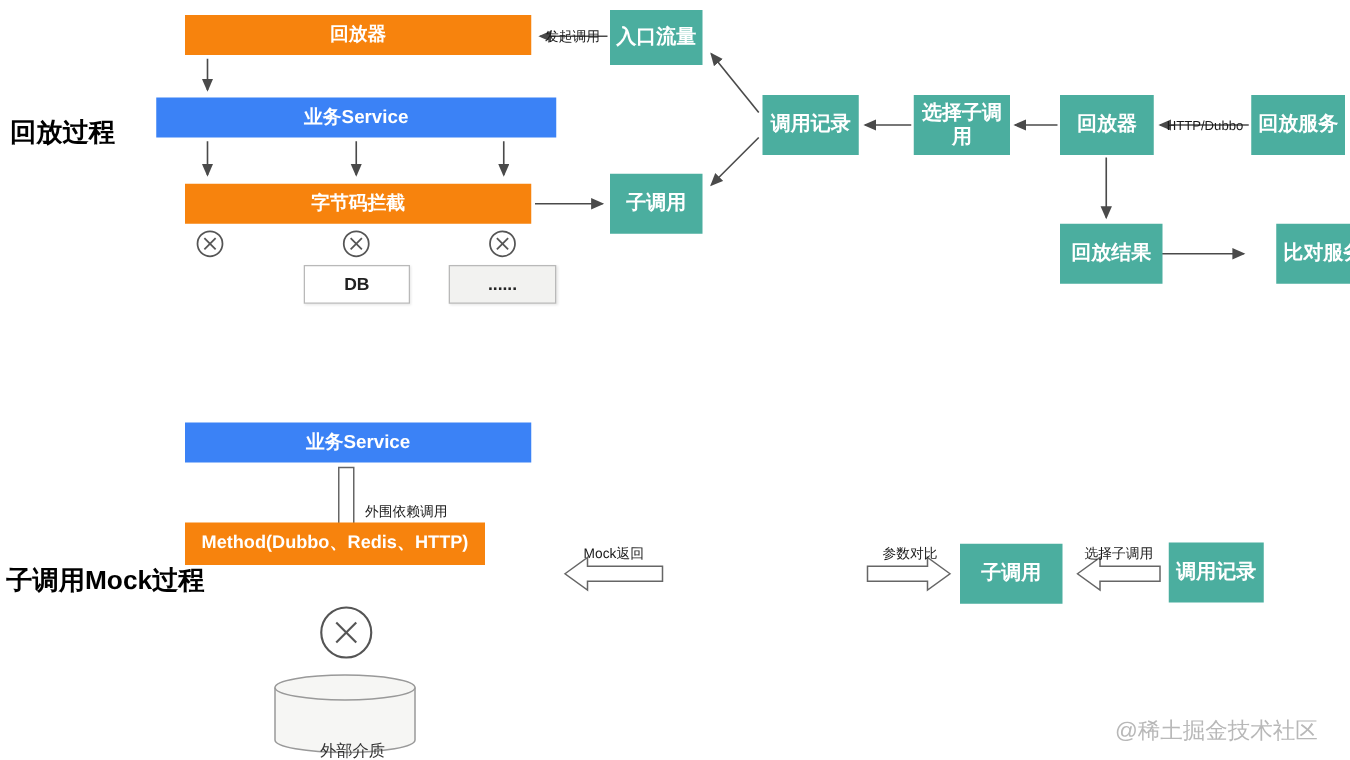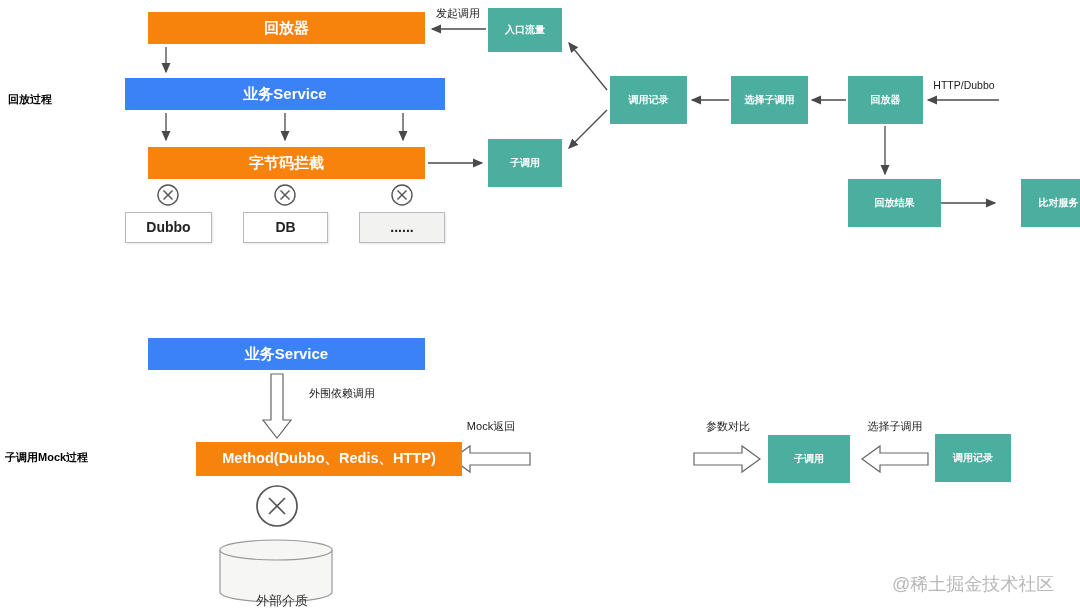--- a/index.html
+++ b/index.html
@@ -6,27 +6,27 @@
   html,body { background:#ffffff; }
   body { font-family:"Liberation Sans","DejaVu Sans",sans-serif; }
   .canvas { position:relative; width:1080px; height:608px; background:#ffffff; overflow:hidden; }
   .overlay { position:absolute; left:0; top:0; width:1080px; height:608px; }
   .node {
     position:absolute; display:flex; align-items:center; justify-content:center;
     text-align:center; color:#ffffff; font-size:15px; line-height:1.2;font-weight:bold;
   }
   .orange { background:#F7830D; }
   .slate  { background:#3b82f6; }
-  .teal   { background:#4BAE9F; font-size:10px; }
+  .teal   { background:#4BAE9F; font-size:16px; }
   .blue   { background:#6F9EEA; font-size:14px; }
   .plain  { background:#ffffff; border:1px solid #b9b9b9; color:#222222; font-size:14px;
             box-shadow:1px 1px 2px rgba(0,0,0,0.10); }
   .plain.gray { background:#f2f2f0; }
-  .arrow-label { position:absolute; font-size:11px; color:#1a1a1a; text-align:center; white-space:nowrap; }
-  .section { position:absolute; font-size:11px; font-weight:bold; color:#000000; white-space:nowrap; }
+  .arrow-label { position:absolute; font-size:11px; color:#1a1a1a; text-align:center; white-space:nowrap;margin-top:16px; }
+  .section { position:absolute; font-size:21px; font-weight:bold; color:#000000; white-space:nowrap; }
   .watermark { position:absolute; font-size:18px; color:#b8b8b8; white-space:nowrap; }
   .cyl-label { position:absolute; font-size:13px; color:#333333; text-align:center; }
 </style>
 </head>
 <body>
 
 <div class="canvas">
 
   <svg class="overlay" viewBox="0 0 1080 608" xmlns="http://www.w3.org/2000/svg">
     <defs>
@@ -81,39 +81,39 @@
     </g>
   </svg>
 
   <div class="section" style="left:8px; top:92px;">回放过程</div>
   <div class="section" style="left:5px; top:450px;">子调用Mock过程</div>
 
   <div class="node orange" style="left:148px; top:12px;  width:277px; height:32px;">回放器</div>
   <div class="node teal" style="left:488px; top:8px;   width:74px;  height:44px;">入口流量</div>
   <div class="node slate" style="left:125px; top:78px;  width:320px; height:32px;">业务Service</div>
   <div class="node orange" style="left:148px; top:147px; width:277px; height:32px;">字节码拦截</div>
-  <div class="node plain" style="left:125px; top:212px; width:87px;  height:31px;">Dubbo</div>
   <div class="node plain" style="left:243px; top:212px; width:85px;  height:31px;">DB</div>
   <div class="node plain gray" style="left:359px; top:212px; width:86px; height:31px;">......</div>
   <div class="node teal" style="left:488px; top:139px; width:74px;  height:48px;">子调用</div>
   <div class="node teal" style="left:610px; top:76px;  width:77px;  height:48px;">调用记录</div>
   <div class="node teal" style="left:731px; top:76px;  width:77px;  height:48px;">选择子调用</div>
   <div class="node teal" style="left:848px; top:76px;  width:75px;  height:48px;">回放器</div>
-  <div class="node teal" style="left:848px; top:179px; width:93px;  height:48px;">回放结果</div>
+  <div class="node teal" style="left:1001px; top:76px; width:75px;  height:48px;">回放服务</div>
+  <div class="node teal" style="left:848px; top:179px; width:82px;  height:48px;">回放结果</div>
   <div class="node teal" style="left:1001px; top:179px; width:75px; height:48px;margin-left:20px;">比对服务</div>
 
   <div class="arrow-label" style="left:428px; top:6px;  width:60px;">发起调用</div>
   <div class="arrow-label" style="left:925px; top:79px; width:78px; font-size:10.5px;">HTTP/Dubbo</div>
 
   <div class="node slate" style="left:148px; top:338px; width:277px; height:32px;">业务Service</div>
-  <div class="node orange" style="left:148px; top:442px; width:266px; height:34px; font-size:14.5px;margin-left:48px;">Method(Dubbo、Redis、HTTP)</div>
+  <div class="node orange" style="left:148px; top:418px; width:240px; height:34px; font-size:14.5px;">Method(Dubbo、Redis、HTTP)</div>
   <div class="node teal" style="left:768px; top:435px; width:82px;  height:48px;">子调用</div>
   <div class="node teal" style="left:935px; top:434px; width:76px;  height:48px;">调用记录</div>
 
-  <div class="arrow-label" style="left:309px; top:386px; text-align:center;">外围依赖调用</div>
+  <div class="arrow-label" style="left:292px; top:386px; text-align:center;">外围依赖调用</div>
   <div class="arrow-label" style="left:452px; top:419px; width:78px;">Mock返回</div>
   <div class="arrow-label" style="left:695px; top:419px; width:66px;">参数对比</div>
   <div class="arrow-label" style="left:860px; top:419px; width:70px;">选择子调用</div>
 
   <div class="cyl-label" style="left:220px; top:592px; width:124px;">外部介质</div>
 
   <div class="watermark" style="left:892px; top:572px;">@稀土掘金技术社区</div>
 
 </div>
 

